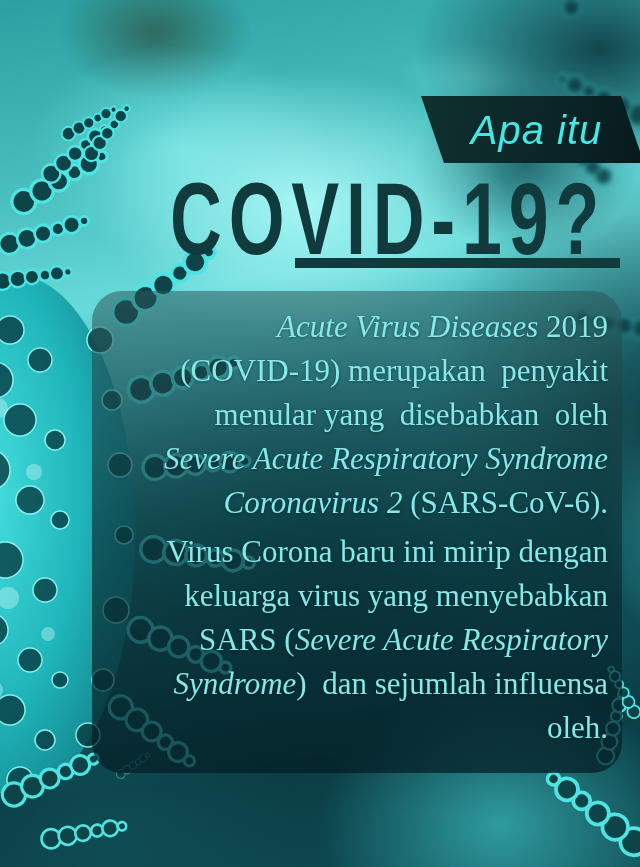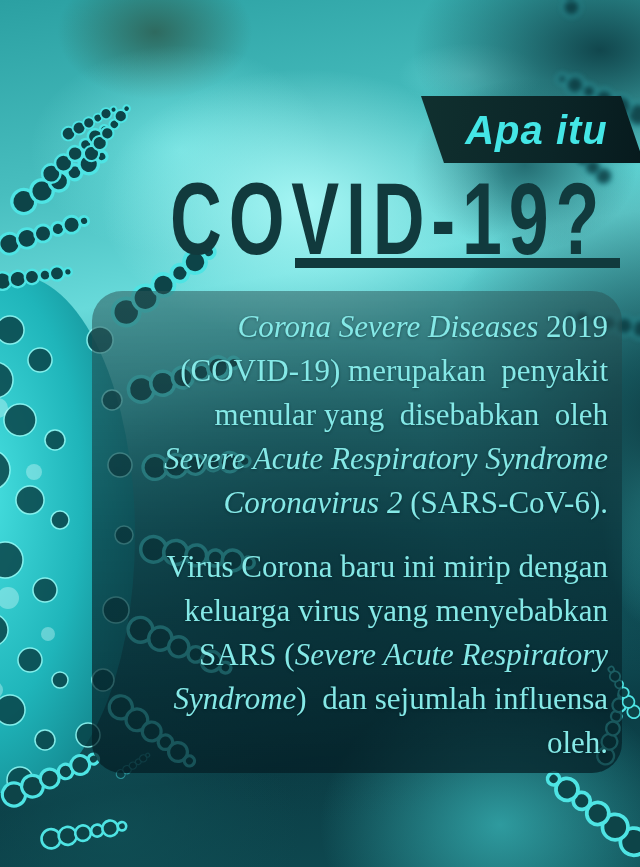--- a/index.html
+++ b/index.html
@@ -38,21 +38,21 @@
   .bgsvg .tx{fill:rgba(7,60,65,.8);stroke:rgba(150,255,250,.85);stroke-width:1.5}
   .bgsvg .hl{fill:rgba(225,255,255,.35);stroke:none}
   
   .kicker-banner{
     position:absolute;left:421px;top:96px;width:223px;height:67px;
     background:linear-gradient(100deg,#10302f 0%,var(--banner-bg) 60%,#071a1d 100%);
     clip-path:polygon(0 0,89.7% 0,100% 100%,10.3% 100%);
     display:flex;align-items:center;justify-content:center;
   }
   .kicker{
-    font-style:italic;font-weight:bold;font-size:40px;line-height:1;
+    font-style:italic;font-weight:normal;font-size:40px;line-height:1;
     color:var(--accent-cyan);letter-spacing:1px;padding-left:8px;
   }
   
   .title{
     position:absolute;left:170px;top:168px;margin:0;
     font-weight:bold;font-size:74px;line-height:1;letter-spacing:7px;
     color:var(--title-dark);white-space:nowrap;
     transform:scaleY(1.38) scaleX(.97);transform-origin:0 0;
   }
   .title-underline{
@@ -65,21 +65,21 @@
     border-radius:30px;padding:14px 14px 0 40px;
     background:linear-gradient(180deg,rgba(44,86,88,.52) 0%,rgba(10,48,55,.66) 50%,rgba(4,30,37,.74) 100%);
   }
   .para{
     margin:0;text-align:right;white-space:pre-wrap;
     font-family:"Liberation Serif",serif;
     font-size:31px;line-height:44px;
     color:var(--paragraph-text);
     text-shadow:0 1px 3px rgba(0,25,30,.45);
   }
-  .para + .para{margin-top:20px}
+  .para + .para{margin-top:5px}
   .para em{font-style:italic}
 </style>
 </head>
 <body>
 
 <div class="stage">
 
   <div class="bg">
     <svg class="bgsvg" width="640" height="867" viewBox="0 0 640 867" aria-hidden="true">
       <defs>
@@ -172,21 +172,21 @@
   </div>
 
   <div class="kicker-banner">
     <span class="kicker">Apa itu</span>
   </div>
 
   <h1 class="title">COVID-19?</h1>
   <div class="title-underline"></div>
 
   <section class="panel">
-    <p class="para"><em>Corona Severe Diseases</em><span> 2019
+    <p class="para"><em>Acute Virus Diseases</em><span> 2019
 (COVID-19) merupakan  penyakit
 menular yang  disebabkan  oleh
 </span><em>Severe Acute Respiratory Syndrome
 Coronavirus 2</em><span> (SARS-CoV-6).</span></p>
     <p class="para"><span>Virus Corona baru ini mirip dengan
 keluarga virus yang menyebabkan
 SARS (</span><em>Severe Acute Respiratory
 Syndrome</em><span>)  dan sejumlah influensa
 oleh.</span></p>
   </section>

